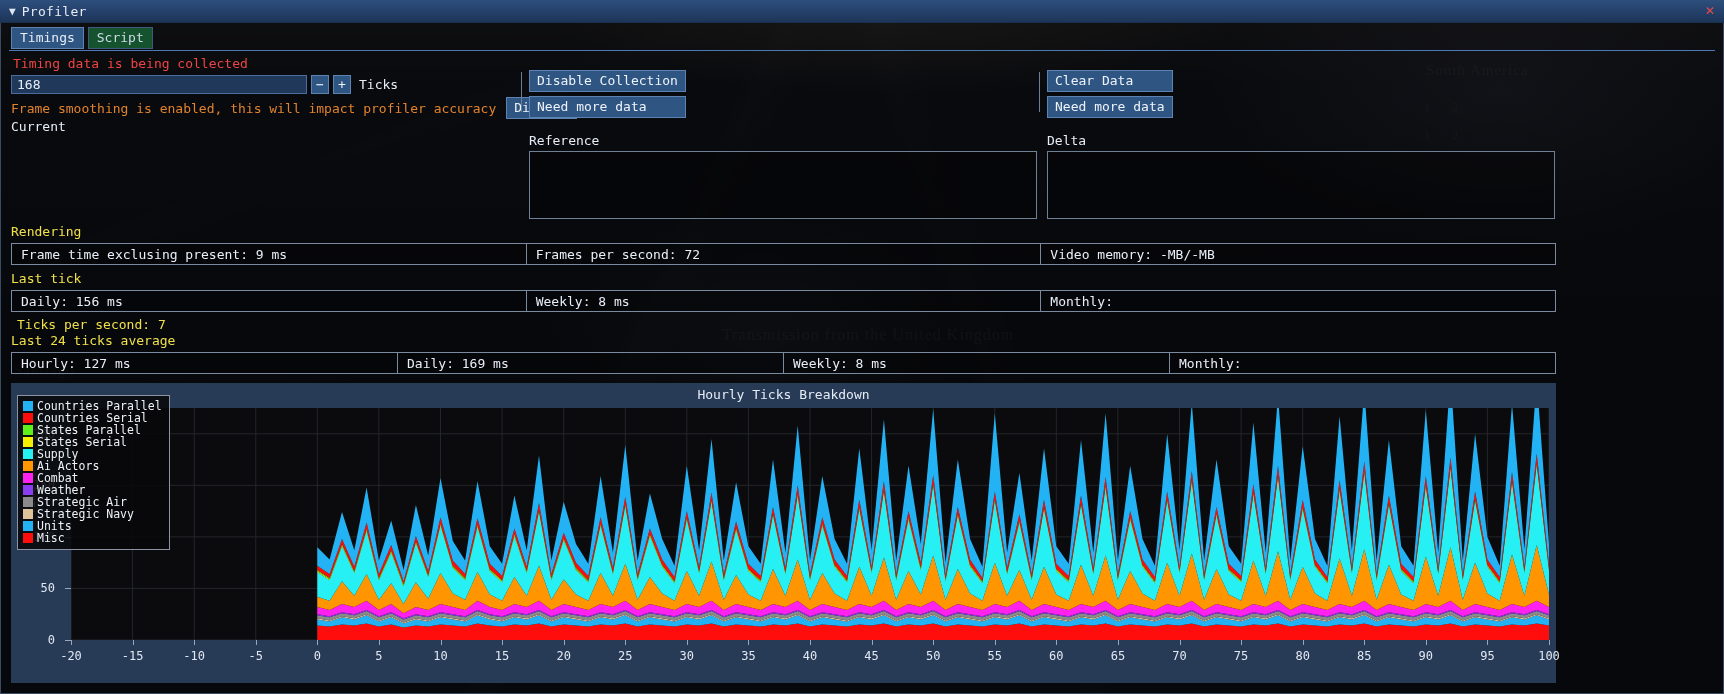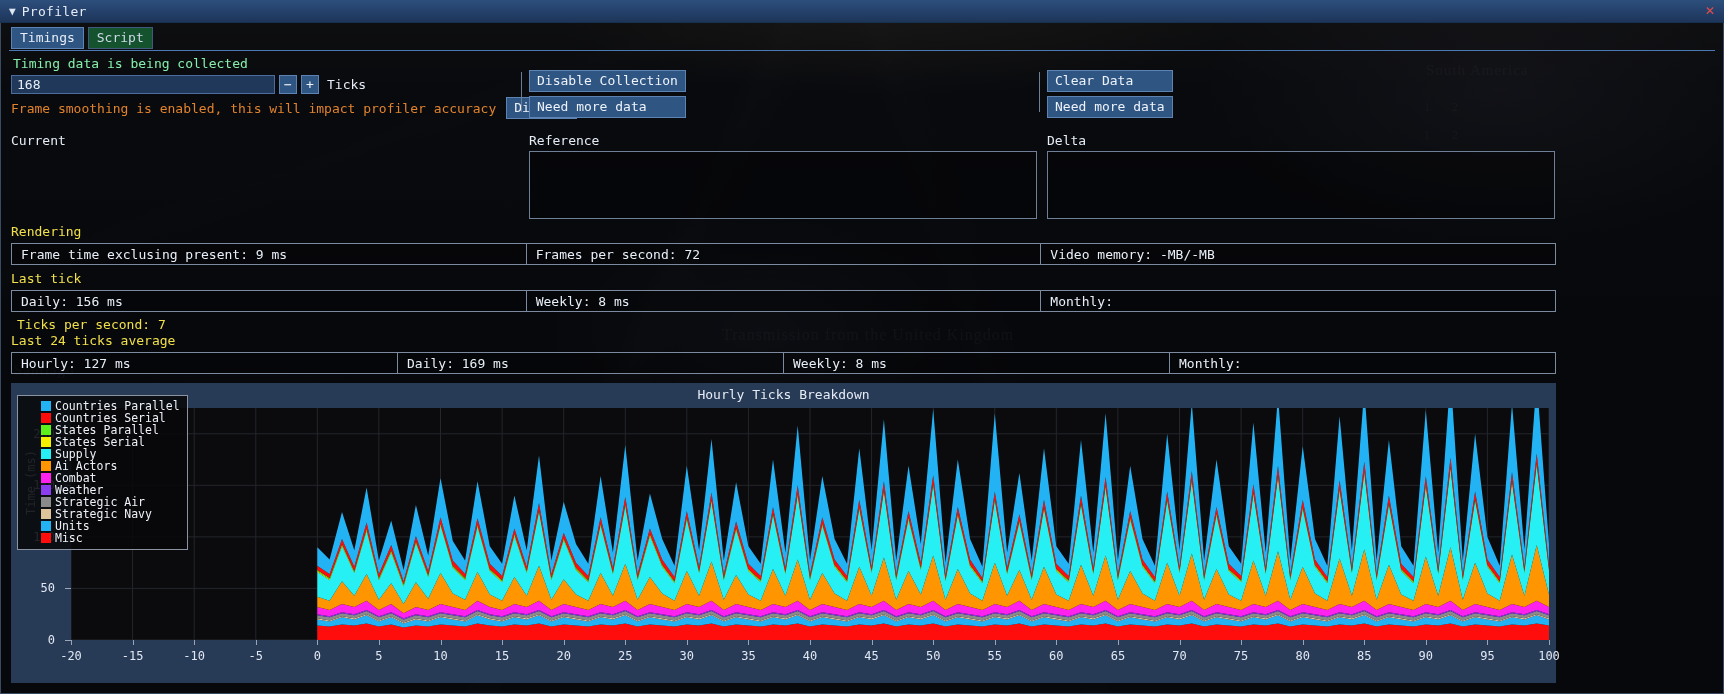--- a/index.html
+++ b/index.html
@@ -68,26 +68,26 @@
     padding: 2px 8px 3px 8px; font-size: 13px; color: #e8eef8;
     background: #2f5party; background: #2f5582; border: 1px solid #5d82b4;
     cursor: pointer; line-height: 15px;
   }
   .tab.inactive { background: #14532d; border-color: #40597d; color: #cfdaea; }
   #tabline {
     position:absolute; left: 8px; top: 27px; width: 1706px; height: 1px; background:#4a79b5;
   }
 
   
-  .lbl { color: #86efac; font-size: 13px; }
+  .lbl { color: #ef4444; font-size: 13px; }
   #status { position:absolute; left: 12px; top: 33px; }
 
   #tickrow { position:absolute; left: 10px; top: 52px; display:flex; align-items:center; }
   #tickinput {
-    width: 264px; height: 19px; background:#20385a; border:1px solid #4c6d9b;
+    width: 296px; height: 19px; background:#20385a; border:1px solid #4c6d9b;
     color:#e9eff8; font-size:13px; padding: 0 5px; line-height: 17px;
     font-family: "DejaVu Sans Mono","Liberation Mono",monospace;
   }
   .spin {
     width: 18px; height: 19px; margin-left: 4px; background:#2f5582; border:1px solid #5d82b4;
     color:#eef3fa; font-size:13px; text-align:center; line-height:17px; cursor:pointer;
   }
   #tickslabel { margin-left: 8px; color:#e7edf7; font-size:13px; }
 
   #warnrow { position:absolute; left: 10px; top: 74px; display:flex; align-items:center; }
@@ -113,21 +113,21 @@
     content:""; position:absolute; left:-8px; top:2px; width:1px; height:40px; background:#6b7f99;
   }
 
   
   .boxgroup { position:absolute; }
   .boxgroup .cap { color:#e7edf7; font-size:13px; margin-bottom: 3px; }
   .box {
     border:1px solid #6f7f96; background: rgba(0,0,0,.30);
     padding: 5px 8px; color:#e9eff8; font-size:13px; line-height:18px;
   }
-  #curbox { left: 10px; top: 110px; width: 505px; }
+  #curbox { left: 10px; top: 96px; width: 505px; }
   #curbox .box { height: 58px; }
   #refbox { left: 528px; top: 110px; width: 508px; }
   #refbox .box { height: 68px; }
   #deltabox { left: 1046px; top: 110px; width: 508px; }
   #deltabox .box { height: 68px; }
 
   
   .section { position:absolute; color:#f0e04a; font-size:13px; }
   .mrow {
     position:absolute; left: 10px; width: 1545px; height: 22px;
@@ -166,21 +166,21 @@
     position:absolute; left: 54px; width: 6px; height: 1px; background:#9aa6b8;
   }
   .xtick {
     position:absolute; color:#e2e8f3; font-size:12px; transform: translateX(-50%);
     top: 266px;
   }
   .xtickmark { position:absolute; top: 257px; width:1px; height:5px; background:#9aa6b8; }
   #legend {
     position:absolute; left: 6px; top: 12px;
     background: rgba(8,8,10,.88); border:1px solid #8b93a3;
-    padding: 4px 7px 5px 23px; z-index: 5;
+    padding: 4px 7px 5px 5px; z-index: 5;
   }
   .legrow { display:flex; align-items:center; height: 12px; margin-bottom: 0px; }
   .swatch { width: 10px; height: 10px; margin-right: 4px; flex: 0 0 10px; }
   .legtext { color:#eef2f8; font-size: 11.5px; line-height: 12px; white-space: nowrap; }
   #gridsvg, #areasvg { position:absolute; left:0; top:0; }
 </style>
 </head>
 <body>
 
 <div id="bg">

